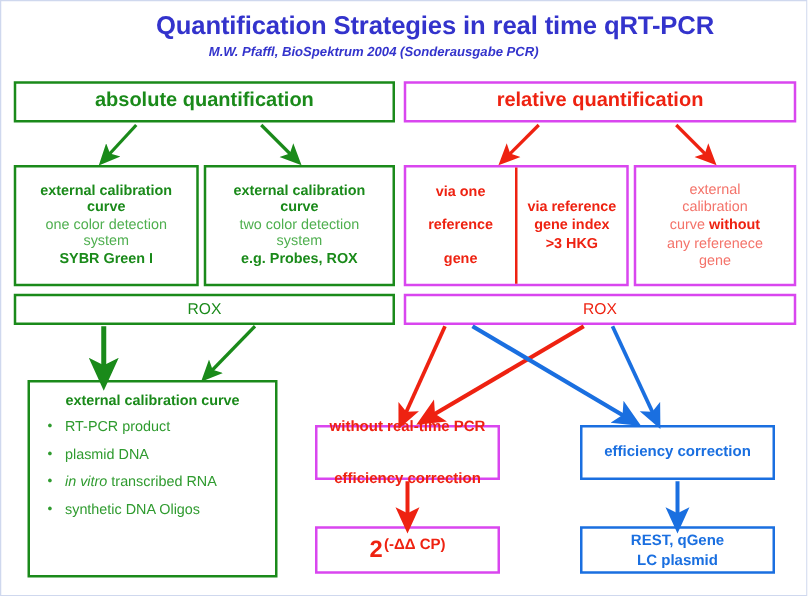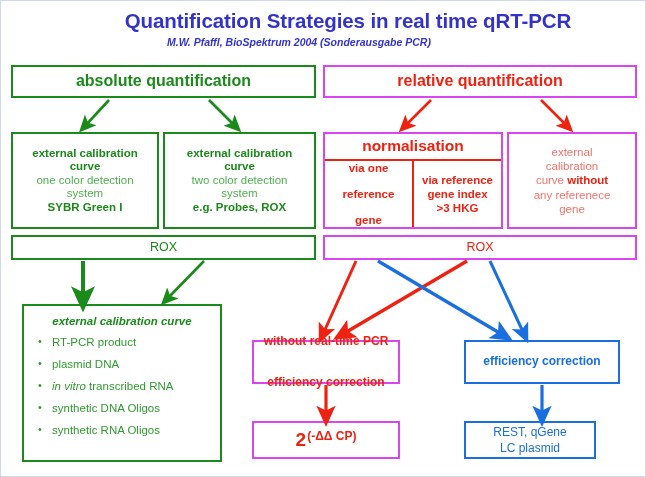--- a/index.html
+++ b/index.html
@@ -79,38 +79,38 @@
   #box-ecc-noref{left:506px;top:131px;width:130px;height:97px;font-size:11.5px;line-height:1.25;}
 
   #box-rox-left{left:10px;top:234px;width:305px;height:25px;font-size:12.5px;}
   #box-rox-right{left:322px;top:234px;width:314px;height:25px;font-size:12.5px;}
 
   #box-ecc-list{
     left:21px;top:303px;width:200px;height:158px;
     align-items:flex-start;justify-content:flex-start;
     padding:9px 0 0 0;
   }
-  #ecc-list-title{width:100%;text-align:center;font-size:11.5px;font-weight:bold;margin-bottom:7px;font-style:italic;}
+  #ecc-list-title{width:100%;text-align:center;font-size:11.5px;font-weight:bold;margin-bottom:7px;}
   #ecc-list{list-style:none;margin:0;padding:0 0 0 14px;width:100%;}
   #ecc-list li{
     font-size:11.5px;color:#2f9b2f;line-height:1.1;margin-bottom:9.5px;
     position:relative;padding-left:14px;text-align:left;
   }
   #ecc-list li:before{
     content:"\2022";position:absolute;left:0;top:-1px;color:#2f9b2f;font-size:11px;
   }
 
   #box-nocorr{left:251px;top:339px;width:148px;height:44px;font-size:12px;font-weight:bold;line-height:1.3;gap:25px;}
   #box-corr{left:463px;top:339px;width:156px;height:44px;font-size:12px;font-weight:bold;line-height:1.3;}
 
   #box-formula{left:251px;top:420px;width:148px;height:38px;}
   #formula-base{font-size:19px;font-weight:bold;}
   #formula-exp{font-size:12px;font-weight:bold;vertical-align:super;margin-left:1px;}
 
-  #box-software{left:463px;top:420px;width:132px;height:38px;font-size:12px;font-weight:normal;line-height:1.35;justify-content:center;}
+  #box-software{left:463px;top:420px;width:156px;height:38px;font-size:12px;font-weight:bold;line-height:1.35;justify-content:center;}
 
   
   #arrows{position:absolute;left:0;top:0;width:646px;height:477px;pointer-events:none;}
 </style>
 </head>
 <body>
 
 <div id="stage">
 
   <div class="abs" id="title">Quantification Strategies in real time qRT-PCR</div>
@@ -134,21 +134,20 @@
 
   <div class="abs box g" id="box-ecc-two">
     <div class="hdr">external calibration</div>
     <div class="hdr">curve</div>
     <div class="lite">two color detection</div>
     <div class="lite">system</div>
     <div class="hdr">e.g. Probes, ROX</div>
   </div>
 
   <div class="abs box r" id="box-norm">
-    <div id="norm-title">normalisation</div>
     <div id="norm-cols">
       <div class="norm-col" id="norm-col-1">
         <div>via one</div>
         <div>reference</div>
         <div>gene</div>
       </div>
       <div class="norm-col" id="norm-col-2">
         <div>via reference</div>
         <div>gene index</div>
         <div>&gt;3 HKG</div>
@@ -171,21 +170,20 @@
     <span>ROX</span>
   </div>
 
   <div class="abs box g" id="box-ecc-list">
     <div id="ecc-list-title">external calibration curve</div>
     <ul id="ecc-list">
       <li><span>RT-PCR product</span></li>
       <li><span>plasmid DNA</span></li>
       <li><span class="ital">in vitro</span> <span>transcribed RNA</span></li>
       <li><span>synthetic DNA Oligos</span></li>
-      <li><span>synthetic RNA Oligos</span></li>
     </ul>
   </div>
 
   <div class="abs box r" id="box-nocorr">
     <div>without real-time PCR</div>
     <div>efficiency correction</div>
   </div>
 
   <div class="abs box b" id="box-corr">
     <div>efficiency correction</div>

